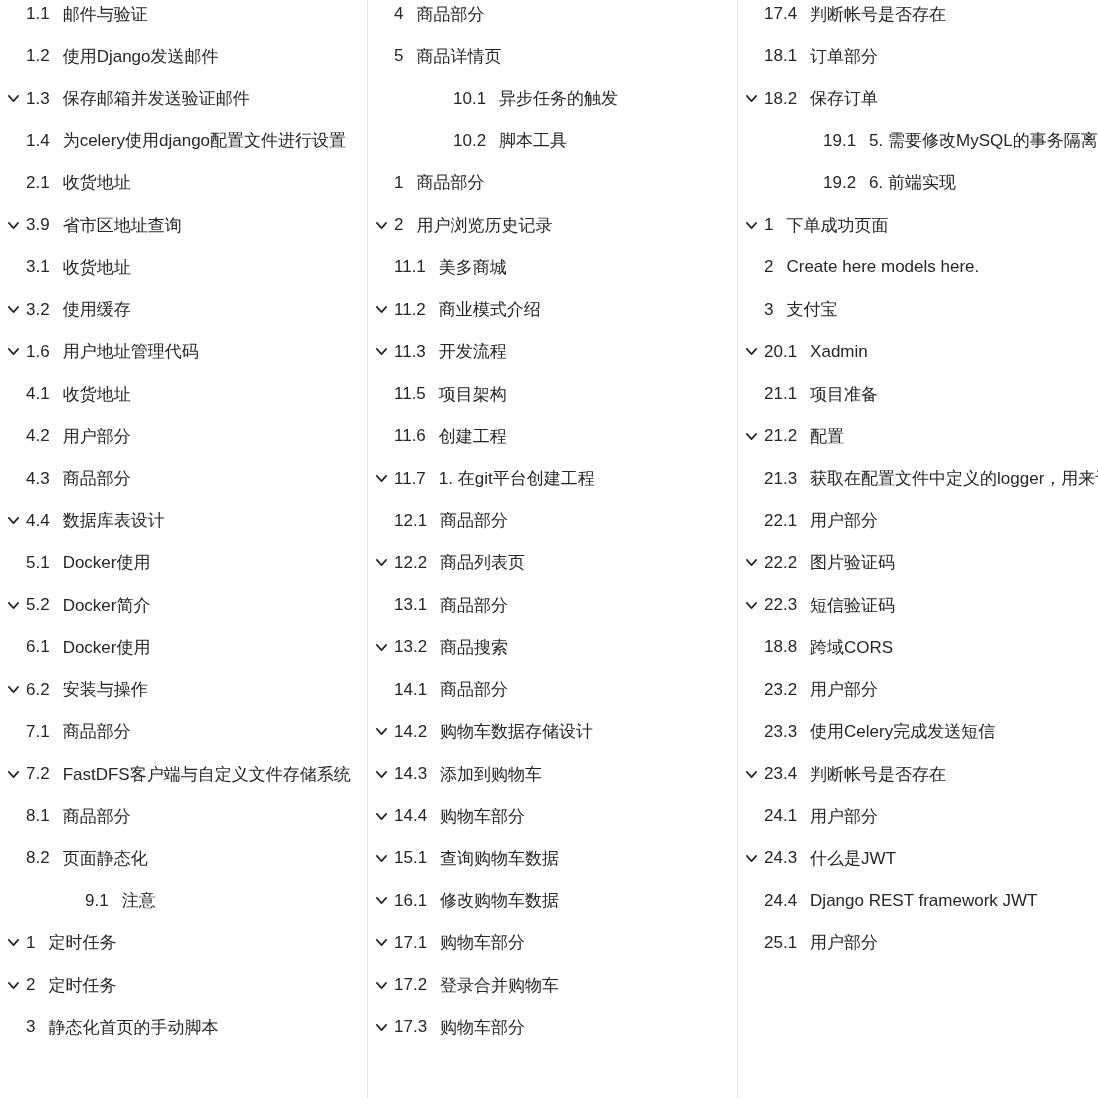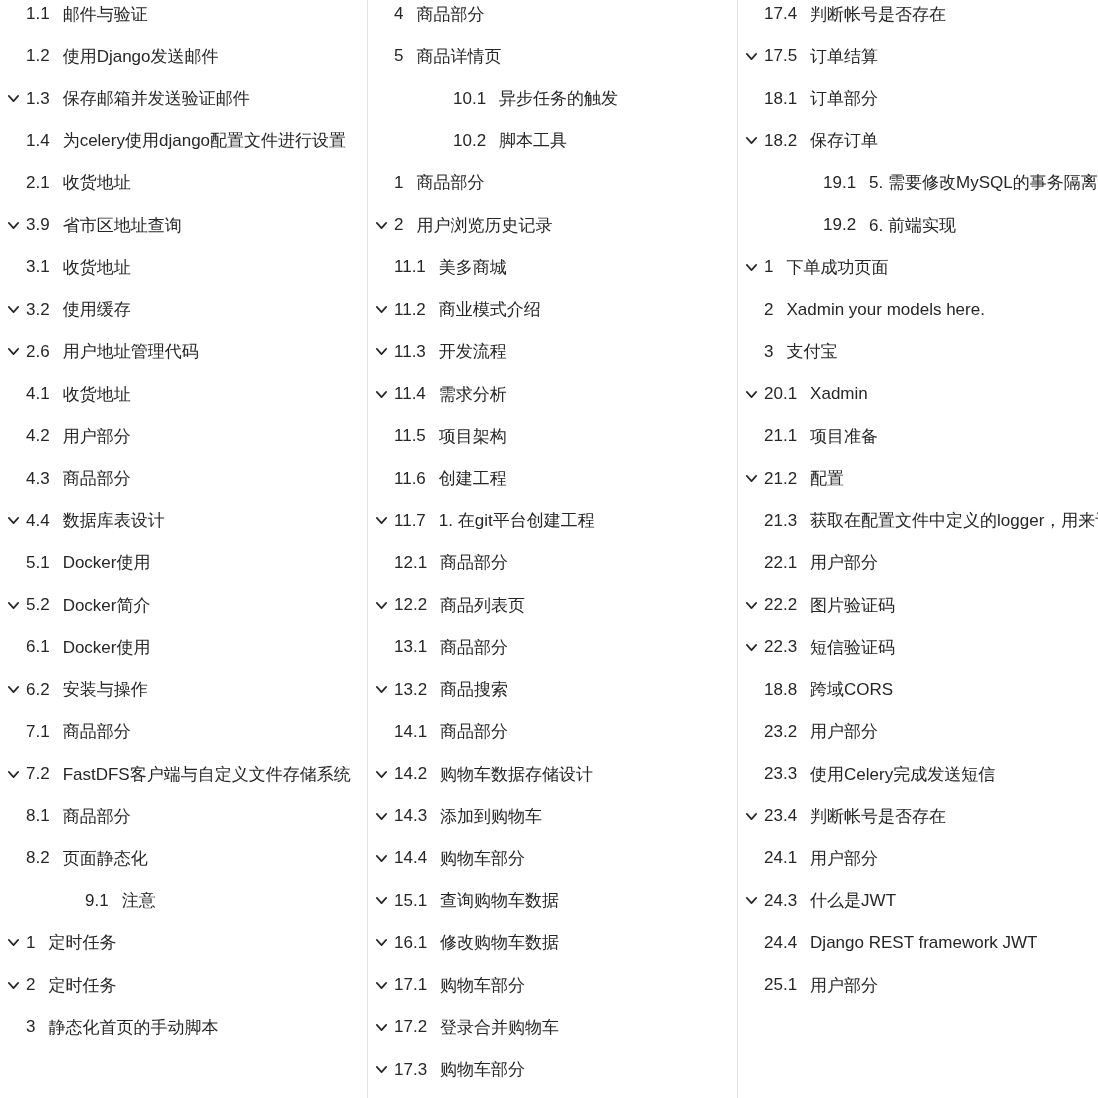--- a/index.html
+++ b/index.html
@@ -112,21 +112,21 @@
           </span>
           <span class="toc-num">3.2</span>
           <span class="toc-title">使用缓存</span>
         </div>
         <div class="toc-item level-1">
           <span class="chev-slot">
             <svg width="15" height="15" viewBox="0 0 16 16" fill="none" xmlns="http://www.w3.org/2000/svg">
               <polyline points="3,5.2 8,10.8 13,5.2" stroke="#262626" stroke-width="1.8" stroke-linecap="round" stroke-linejoin="round" fill="none"></polyline>
             </svg>
           </span>
-          <span class="toc-num">2.6</span>
+          <span class="toc-num">1.6</span>
           <span class="toc-title">用户地址管理代码</span>
         </div>
         <div class="toc-item level-1">
           <span class="chev-slot"></span>
           <span class="toc-num">4.1</span>
           <span class="toc-title">收货地址</span>
         </div>
         <div class="toc-item level-1">
           <span class="chev-slot"></span>
           <span class="toc-num">4.2</span>
@@ -281,29 +281,20 @@
         <div class="toc-item level-1">
           <span class="chev-slot">
             <svg width="15" height="15" viewBox="0 0 16 16" fill="none" xmlns="http://www.w3.org/2000/svg">
               <polyline points="3,5.2 8,10.8 13,5.2" stroke="#262626" stroke-width="1.8" stroke-linecap="round" stroke-linejoin="round" fill="none"></polyline>
             </svg>
           </span>
           <span class="toc-num">11.3</span>
           <span class="toc-title">开发流程</span>
         </div>
         <div class="toc-item level-1">
-          <span class="chev-slot">
-            <svg width="15" height="15" viewBox="0 0 16 16" fill="none" xmlns="http://www.w3.org/2000/svg">
-              <polyline points="3,5.2 8,10.8 13,5.2" stroke="#262626" stroke-width="1.8" stroke-linecap="round" stroke-linejoin="round" fill="none"></polyline>
-            </svg>
-          </span>
-          <span class="toc-num">11.4</span>
-          <span class="toc-title">需求分析</span>
-        </div>
-        <div class="toc-item level-1">
           <span class="chev-slot"></span>
           <span class="toc-num">11.5</span>
           <span class="toc-title">项目架构</span>
         </div>
         <div class="toc-item level-1">
           <span class="chev-slot"></span>
           <span class="toc-num">11.6</span>
           <span class="toc-title">创建工程</span>
         </div>
         <div class="toc-item level-1">
@@ -423,29 +414,20 @@
       </div>
   </div>
   <div class="toc-col c2">
     <div class="toc-list">
         <div class="toc-item level-1">
           <span class="chev-slot"></span>
           <span class="toc-num">17.4</span>
           <span class="toc-title">判断帐号是否存在</span>
         </div>
         <div class="toc-item level-1">
-          <span class="chev-slot">
-            <svg width="15" height="15" viewBox="0 0 16 16" fill="none" xmlns="http://www.w3.org/2000/svg">
-              <polyline points="3,5.2 8,10.8 13,5.2" stroke="#262626" stroke-width="1.8" stroke-linecap="round" stroke-linejoin="round" fill="none"></polyline>
-            </svg>
-          </span>
-          <span class="toc-num">17.5</span>
-          <span class="toc-title">订单结算</span>
-        </div>
-        <div class="toc-item level-1">
           <span class="chev-slot"></span>
           <span class="toc-num">18.1</span>
           <span class="toc-title">订单部分</span>
         </div>
         <div class="toc-item level-1">
           <span class="chev-slot">
             <svg width="15" height="15" viewBox="0 0 16 16" fill="none" xmlns="http://www.w3.org/2000/svg">
               <polyline points="3,5.2 8,10.8 13,5.2" stroke="#262626" stroke-width="1.8" stroke-linecap="round" stroke-linejoin="round" fill="none"></polyline>
             </svg>
           </span>
@@ -467,21 +449,21 @@
             <svg width="15" height="15" viewBox="0 0 16 16" fill="none" xmlns="http://www.w3.org/2000/svg">
               <polyline points="3,5.2 8,10.8 13,5.2" stroke="#262626" stroke-width="1.8" stroke-linecap="round" stroke-linejoin="round" fill="none"></polyline>
             </svg>
           </span>
           <span class="toc-num">1</span>
           <span class="toc-title">下单成功页面</span>
         </div>
         <div class="toc-item level-1">
           <span class="chev-slot"></span>
           <span class="toc-num">2</span>
-          <span class="toc-title">Xadmin your models here.</span>
+          <span class="toc-title">Create here models here.</span>
         </div>
         <div class="toc-item level-1">
           <span class="chev-slot"></span>
           <span class="toc-num">3</span>
           <span class="toc-title">支付宝</span>
         </div>
         <div class="toc-item level-1">
           <span class="chev-slot">
             <svg width="15" height="15" viewBox="0 0 16 16" fill="none" xmlns="http://www.w3.org/2000/svg">
               <polyline points="3,5.2 8,10.8 13,5.2" stroke="#262626" stroke-width="1.8" stroke-linecap="round" stroke-linejoin="round" fill="none"></polyline>

